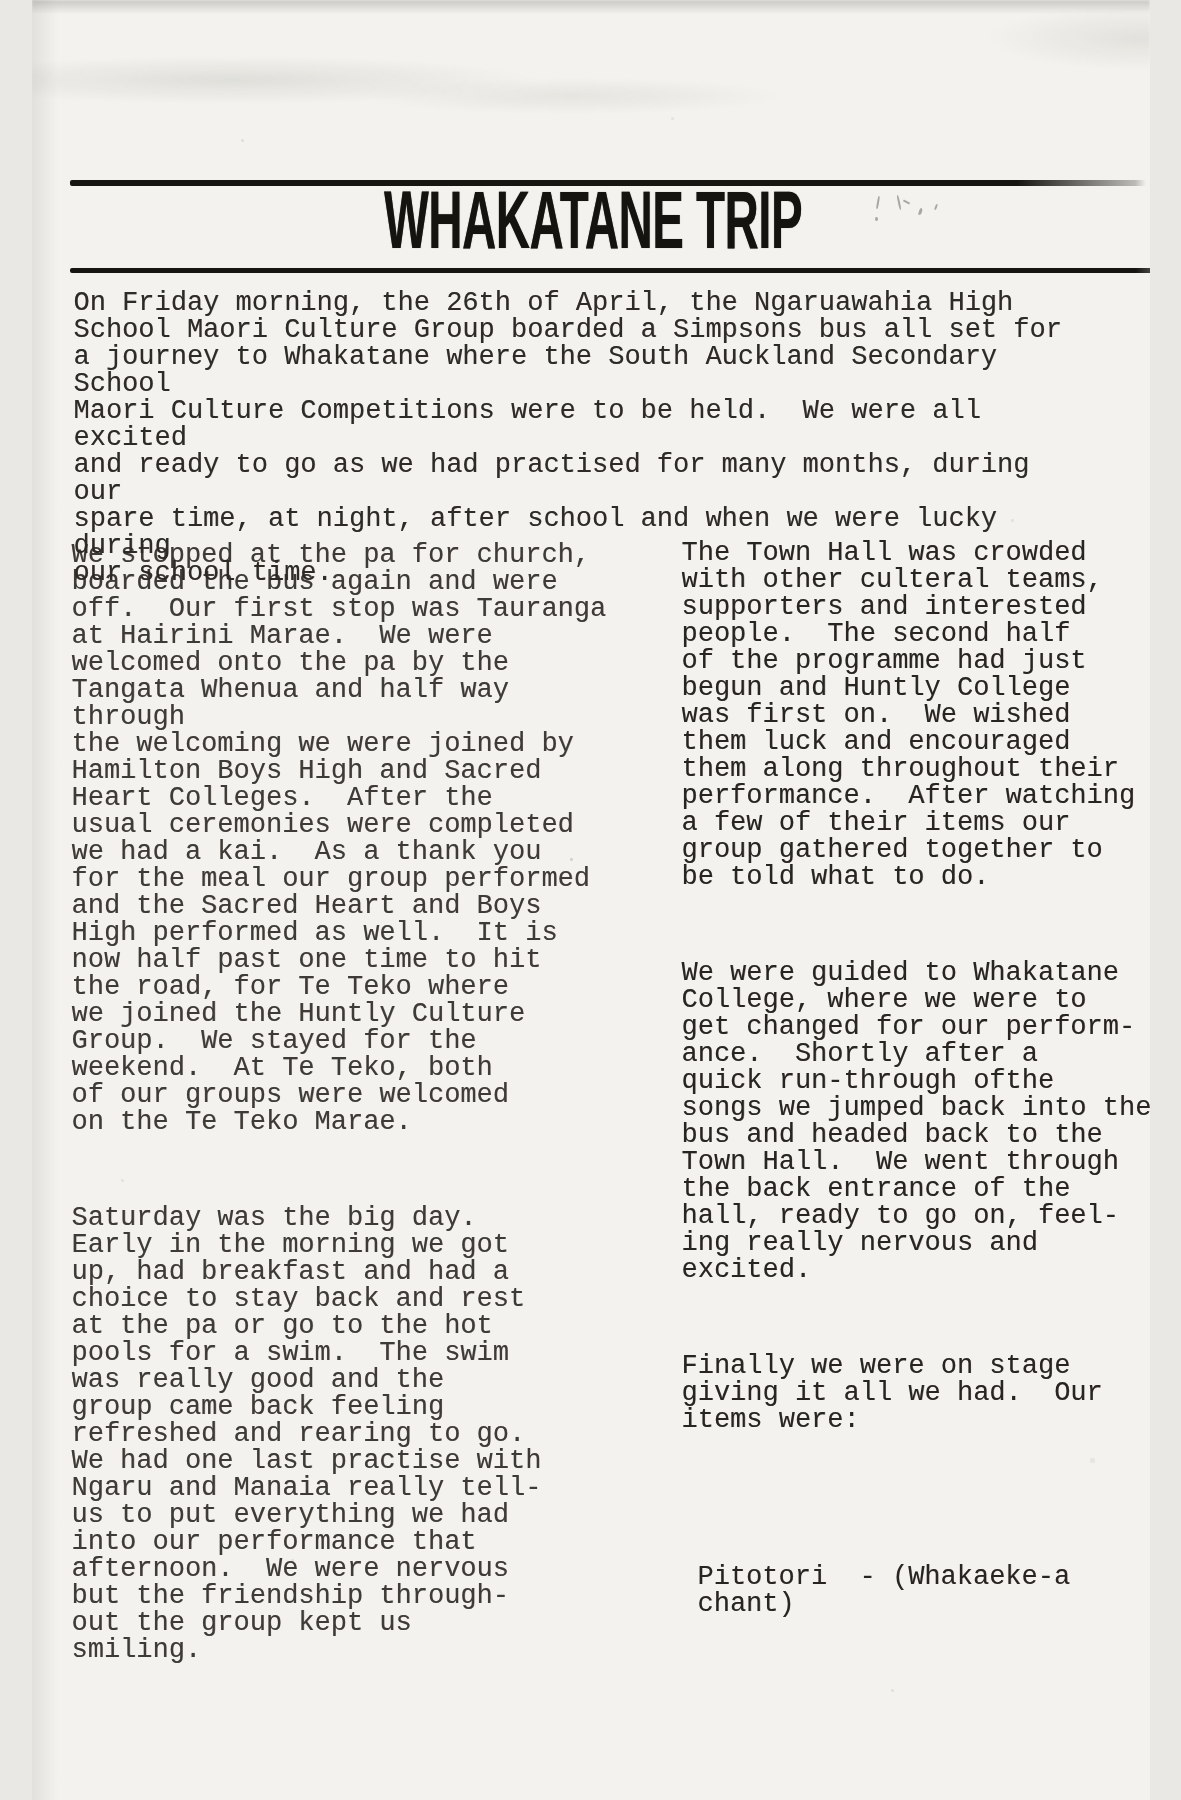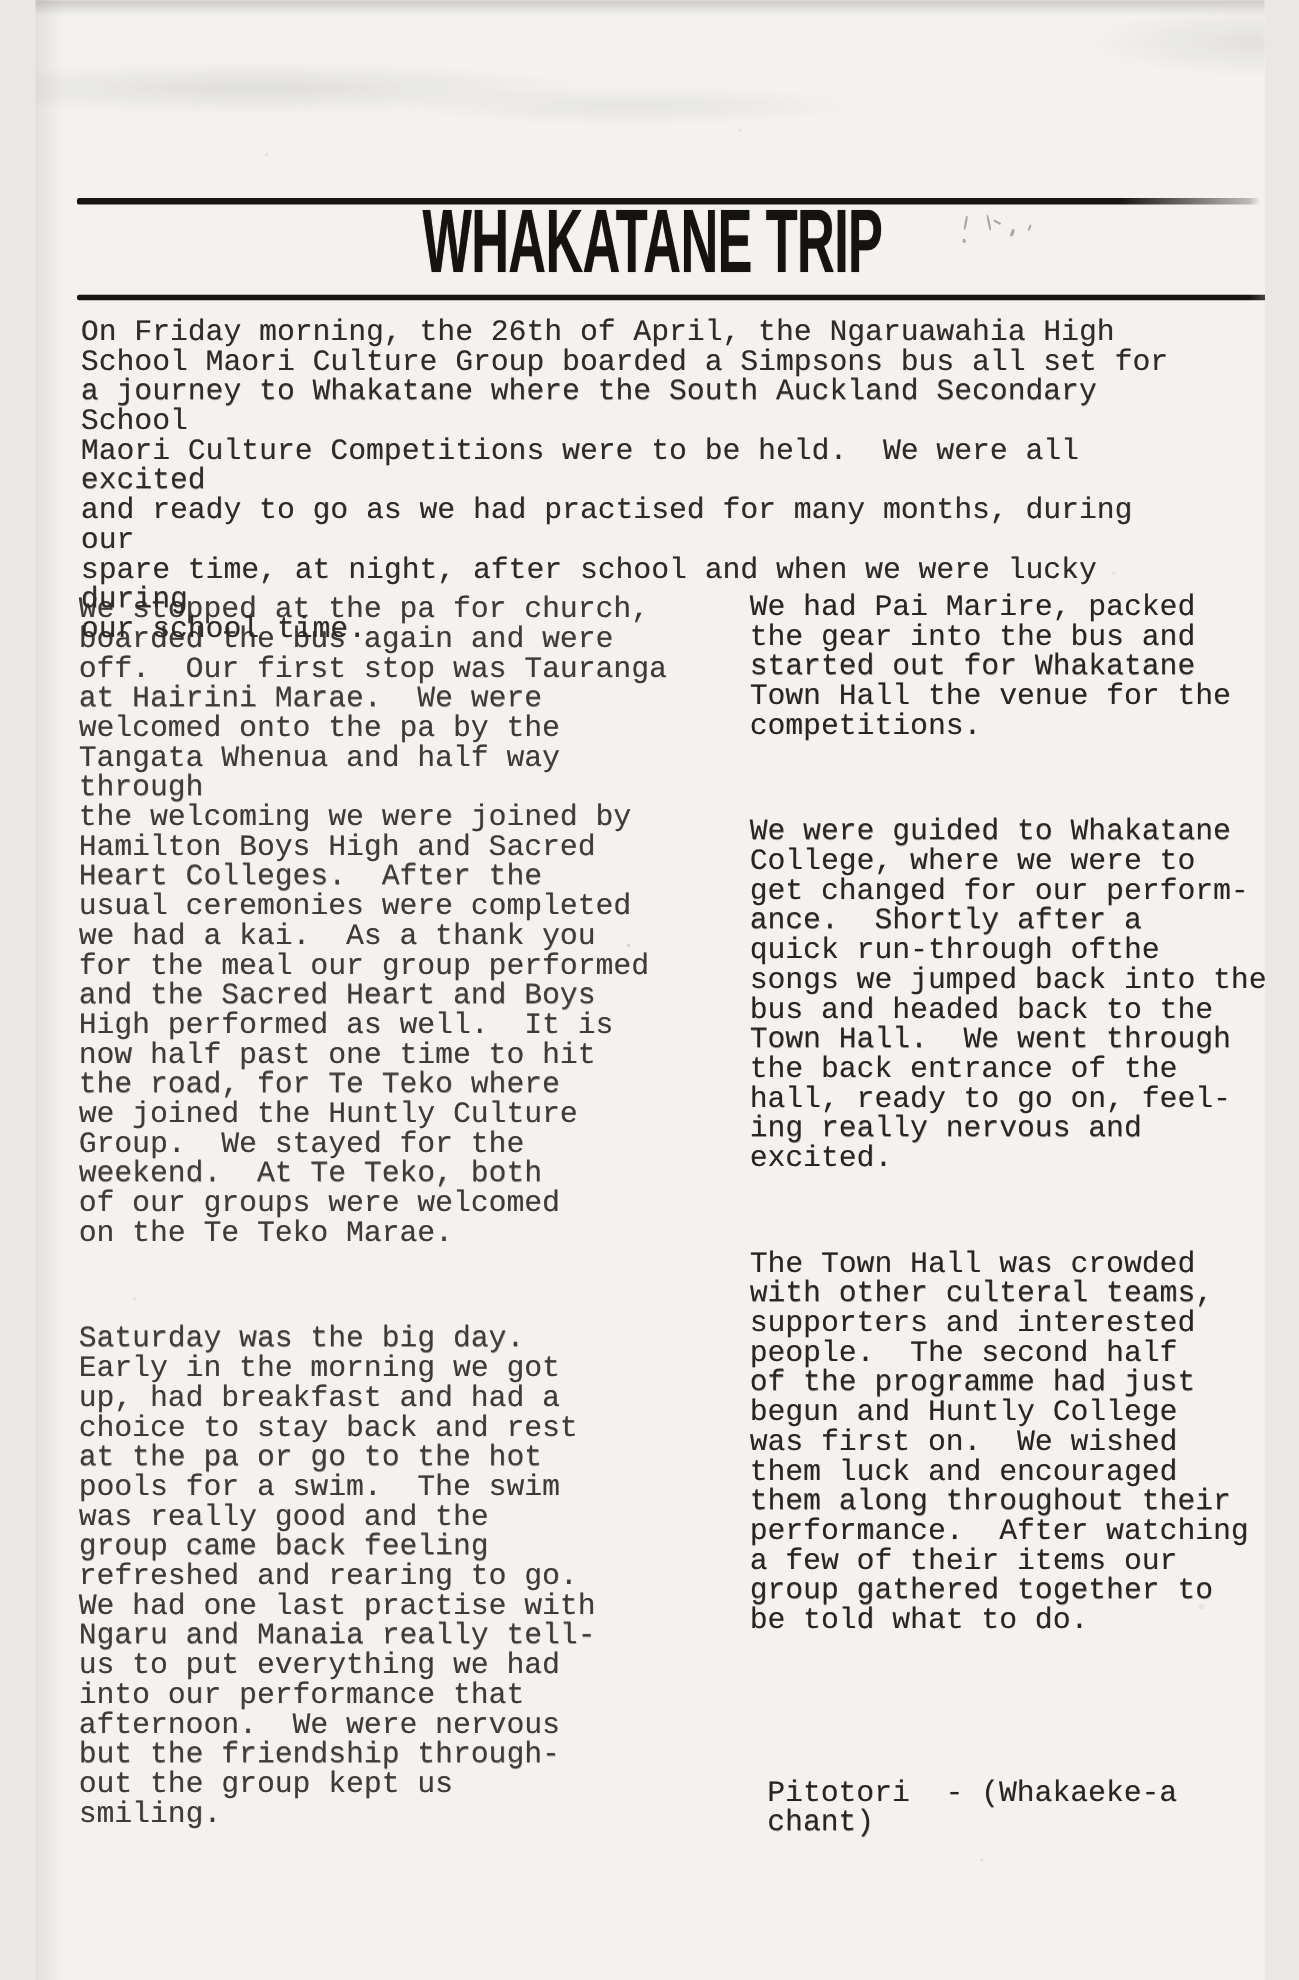--- a/index.html
+++ b/index.html
@@ -162,50 +162,48 @@
 Ngaru and Manaia really tell-
 us to put everything we had
 into our performance that
 afternoon.  We were nervous
 but the friendship through-
 out the group kept us
 smiling.</p>
   </div>
 
   <div class="col col-right typed">
-    <p>We had Pai Marire, packed
-the gear into the bus and
-started out for Whakatane
-Town Hall the venue for the
-competitions.</p>
-    <p>We were guided to Whakatane
-College, where we were to
-get changed for our perform-
-ance.  Shortly after a
-quick run-through ofthe
-songs we jumped back into the
-bus and headed back to the
-Town Hall.  We went through
-the back entrance of the
-hall, ready to go on, feel-
-ing really nervous and
-excited.</p>
     <p>The Town Hall was crowded
 with other culteral teams,
 supporters and interested
 people.  The second half
 of the programme had just
 begun and Huntly College
 was first on.  We wished
 them luck and encouraged
 them along throughout their
 performance.  After watching
 a few of their items our
 group gathered together to
 be told what to do.</p>
+    <p>We were guided to Whakatane
+College, where we were to
+get changed for our perform-
+ance.  Shortly after a
+quick run-through ofthe
+songs we jumped back into the
+bus and headed back to the
+Town Hall.  We went through
+the back entrance of the
+hall, ready to go on, feel-
+ing really nervous and
+excited.</p>
+    <p>Finally we were on stage
+giving it all we had.  Our
+items were:</p>
     <div class="items">
       <div class="item">Pitotori  - (Whakaeke-a chant)</div>
       
       
       
     </div>
   </div>
 
 </div>
 

